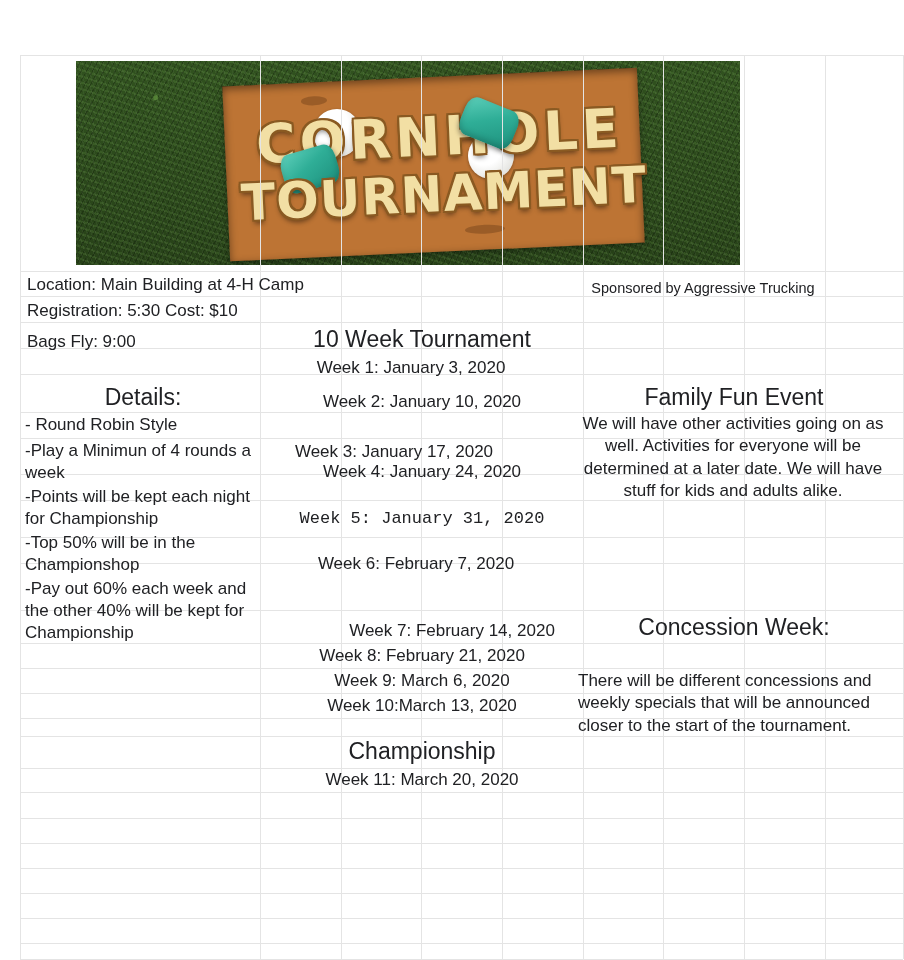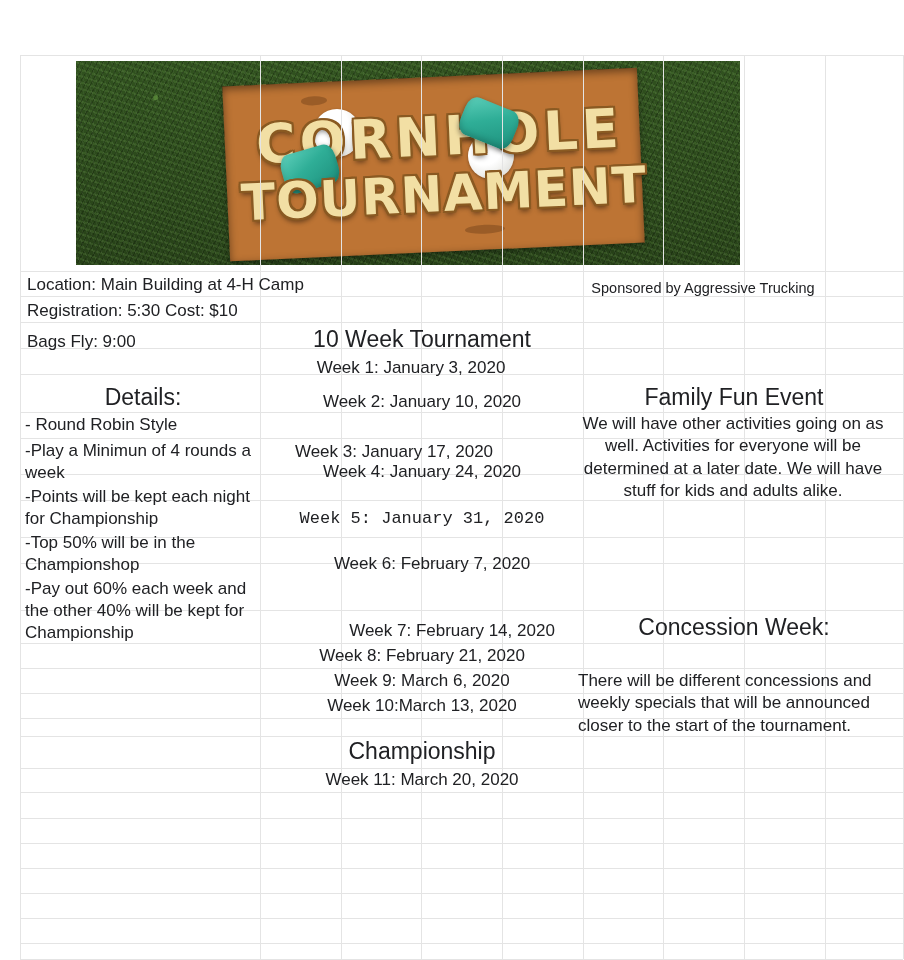--- a/index.html
+++ b/index.html
@@ -201,21 +201,21 @@
 
   <div class="cell c-left" style="left:25px; top:578px; width:237px;">-Pay out 60% each week and the other 40% will be kept for Championship</div>
 
   <div class="cell c-center big" style="left:262px; top:325px; width:320px;">10 Week Tournament</div>
 
   <div class="cell c-center" style="left:251px; top:357px; width:320px;">Week 1: January 3, 2020</div>
   <div class="cell c-center" style="left:262px; top:391px; width:320px;">Week 2: January 10, 2020</div>
   <div class="cell c-center" style="left:262px; top:417px; width:264px;margin-top:24px;">Week 3: January 17, 2020</div>
   <div class="cell c-center" style="left:262px; top:461px; width:320px;">Week 4: January 24, 2020</div>
   <div class="cell c-center" style="left:262px; top:508px; width:320px;font-family:Liberation Mono, monospace;">Week 5: January 31, 2020</div>
-  <div class="cell c-center" style="left:268px; top:553px; width:328px;">Week 6: February 7, 2020</div>
+  <div class="cell c-center" style="left:252px; top:553px; width:328px;">Week 6: February 7, 2020</div>
   <div class="cell c-center" style="left:262px; top:620px; width:380px;">Week 7: February 14, 2020</div>
   <div class="cell c-center" style="left:262px; top:645px; width:320px;">Week 8: February 21, 2020</div>
   <div class="cell c-center" style="left:262px; top:670px; width:320px;">Week 9: March 6, 2020</div>
   <div class="cell c-center" style="left:262px; top:695px; width:320px;">Week 10:March 13, 2020</div>
 
   <div class="cell c-center big" style="left:262px; top:737px; width:320px;">Championship</div>
 
   <div class="cell c-center" style="left:262px; top:769px; width:320px;">Week 11: March 20, 2020</div>
 
   <div class="cell c-center big" style="left:584px; top:383px; width:300px;">Family Fun Event</div>

